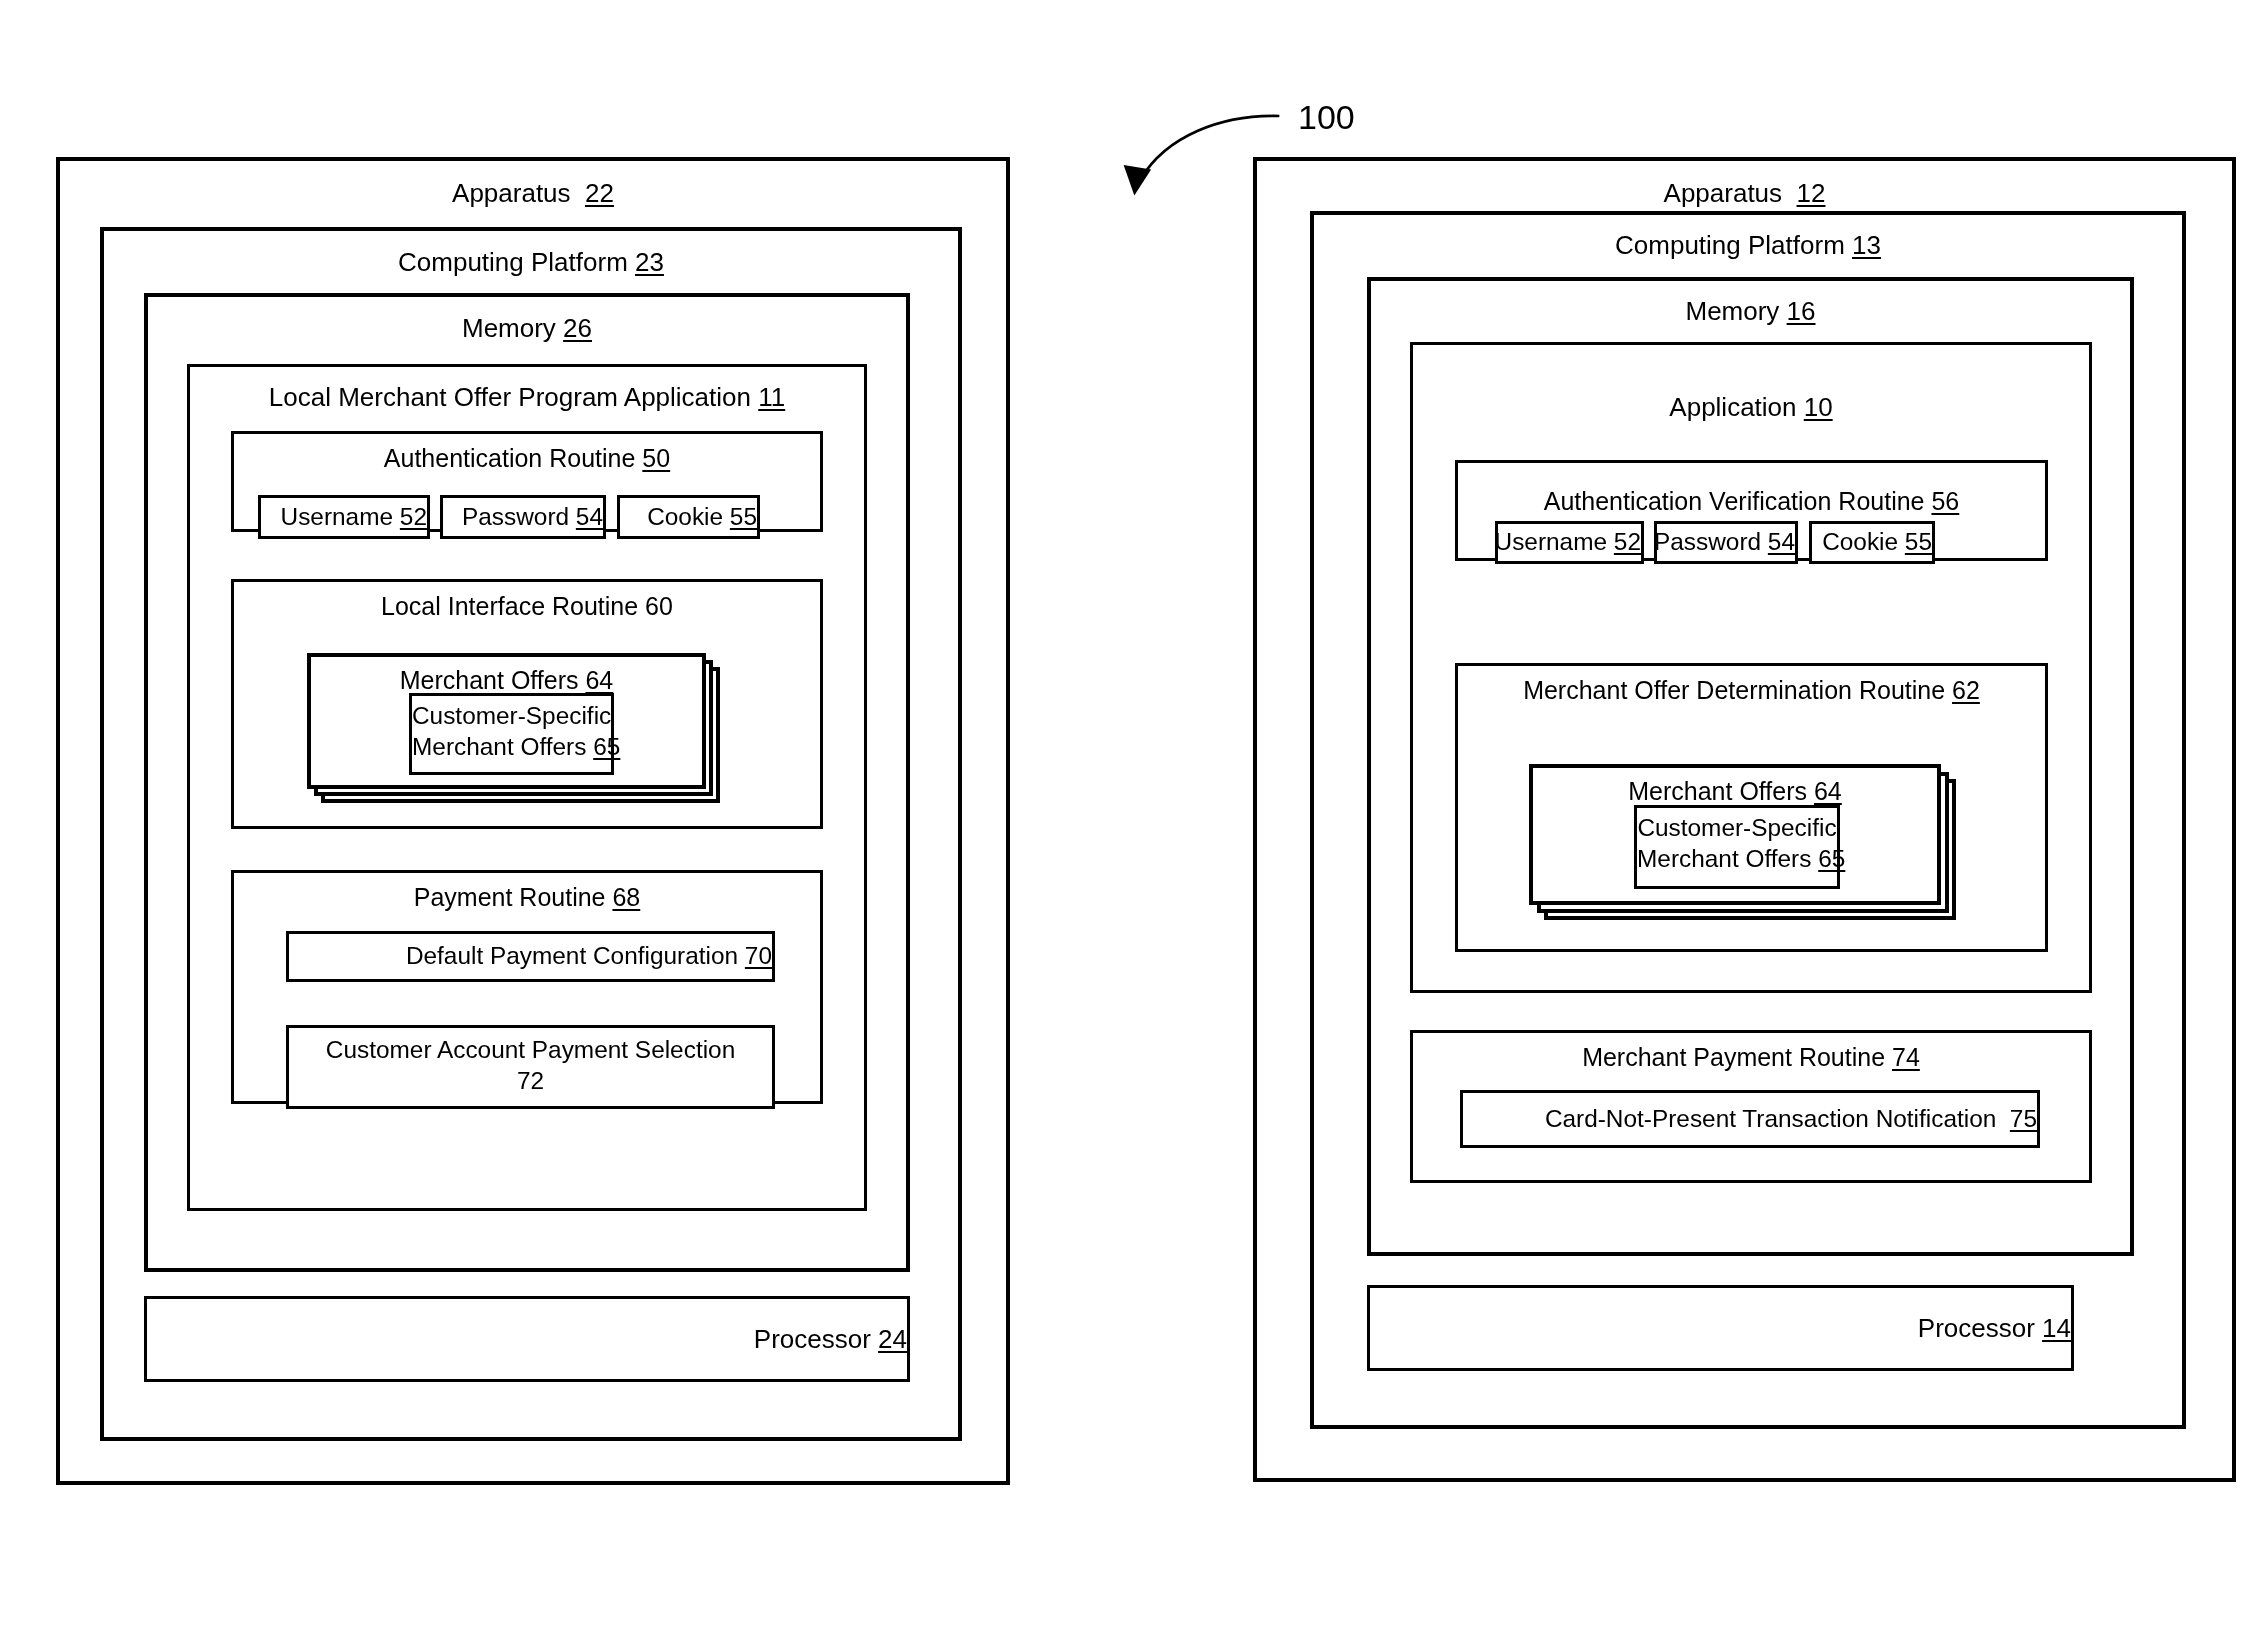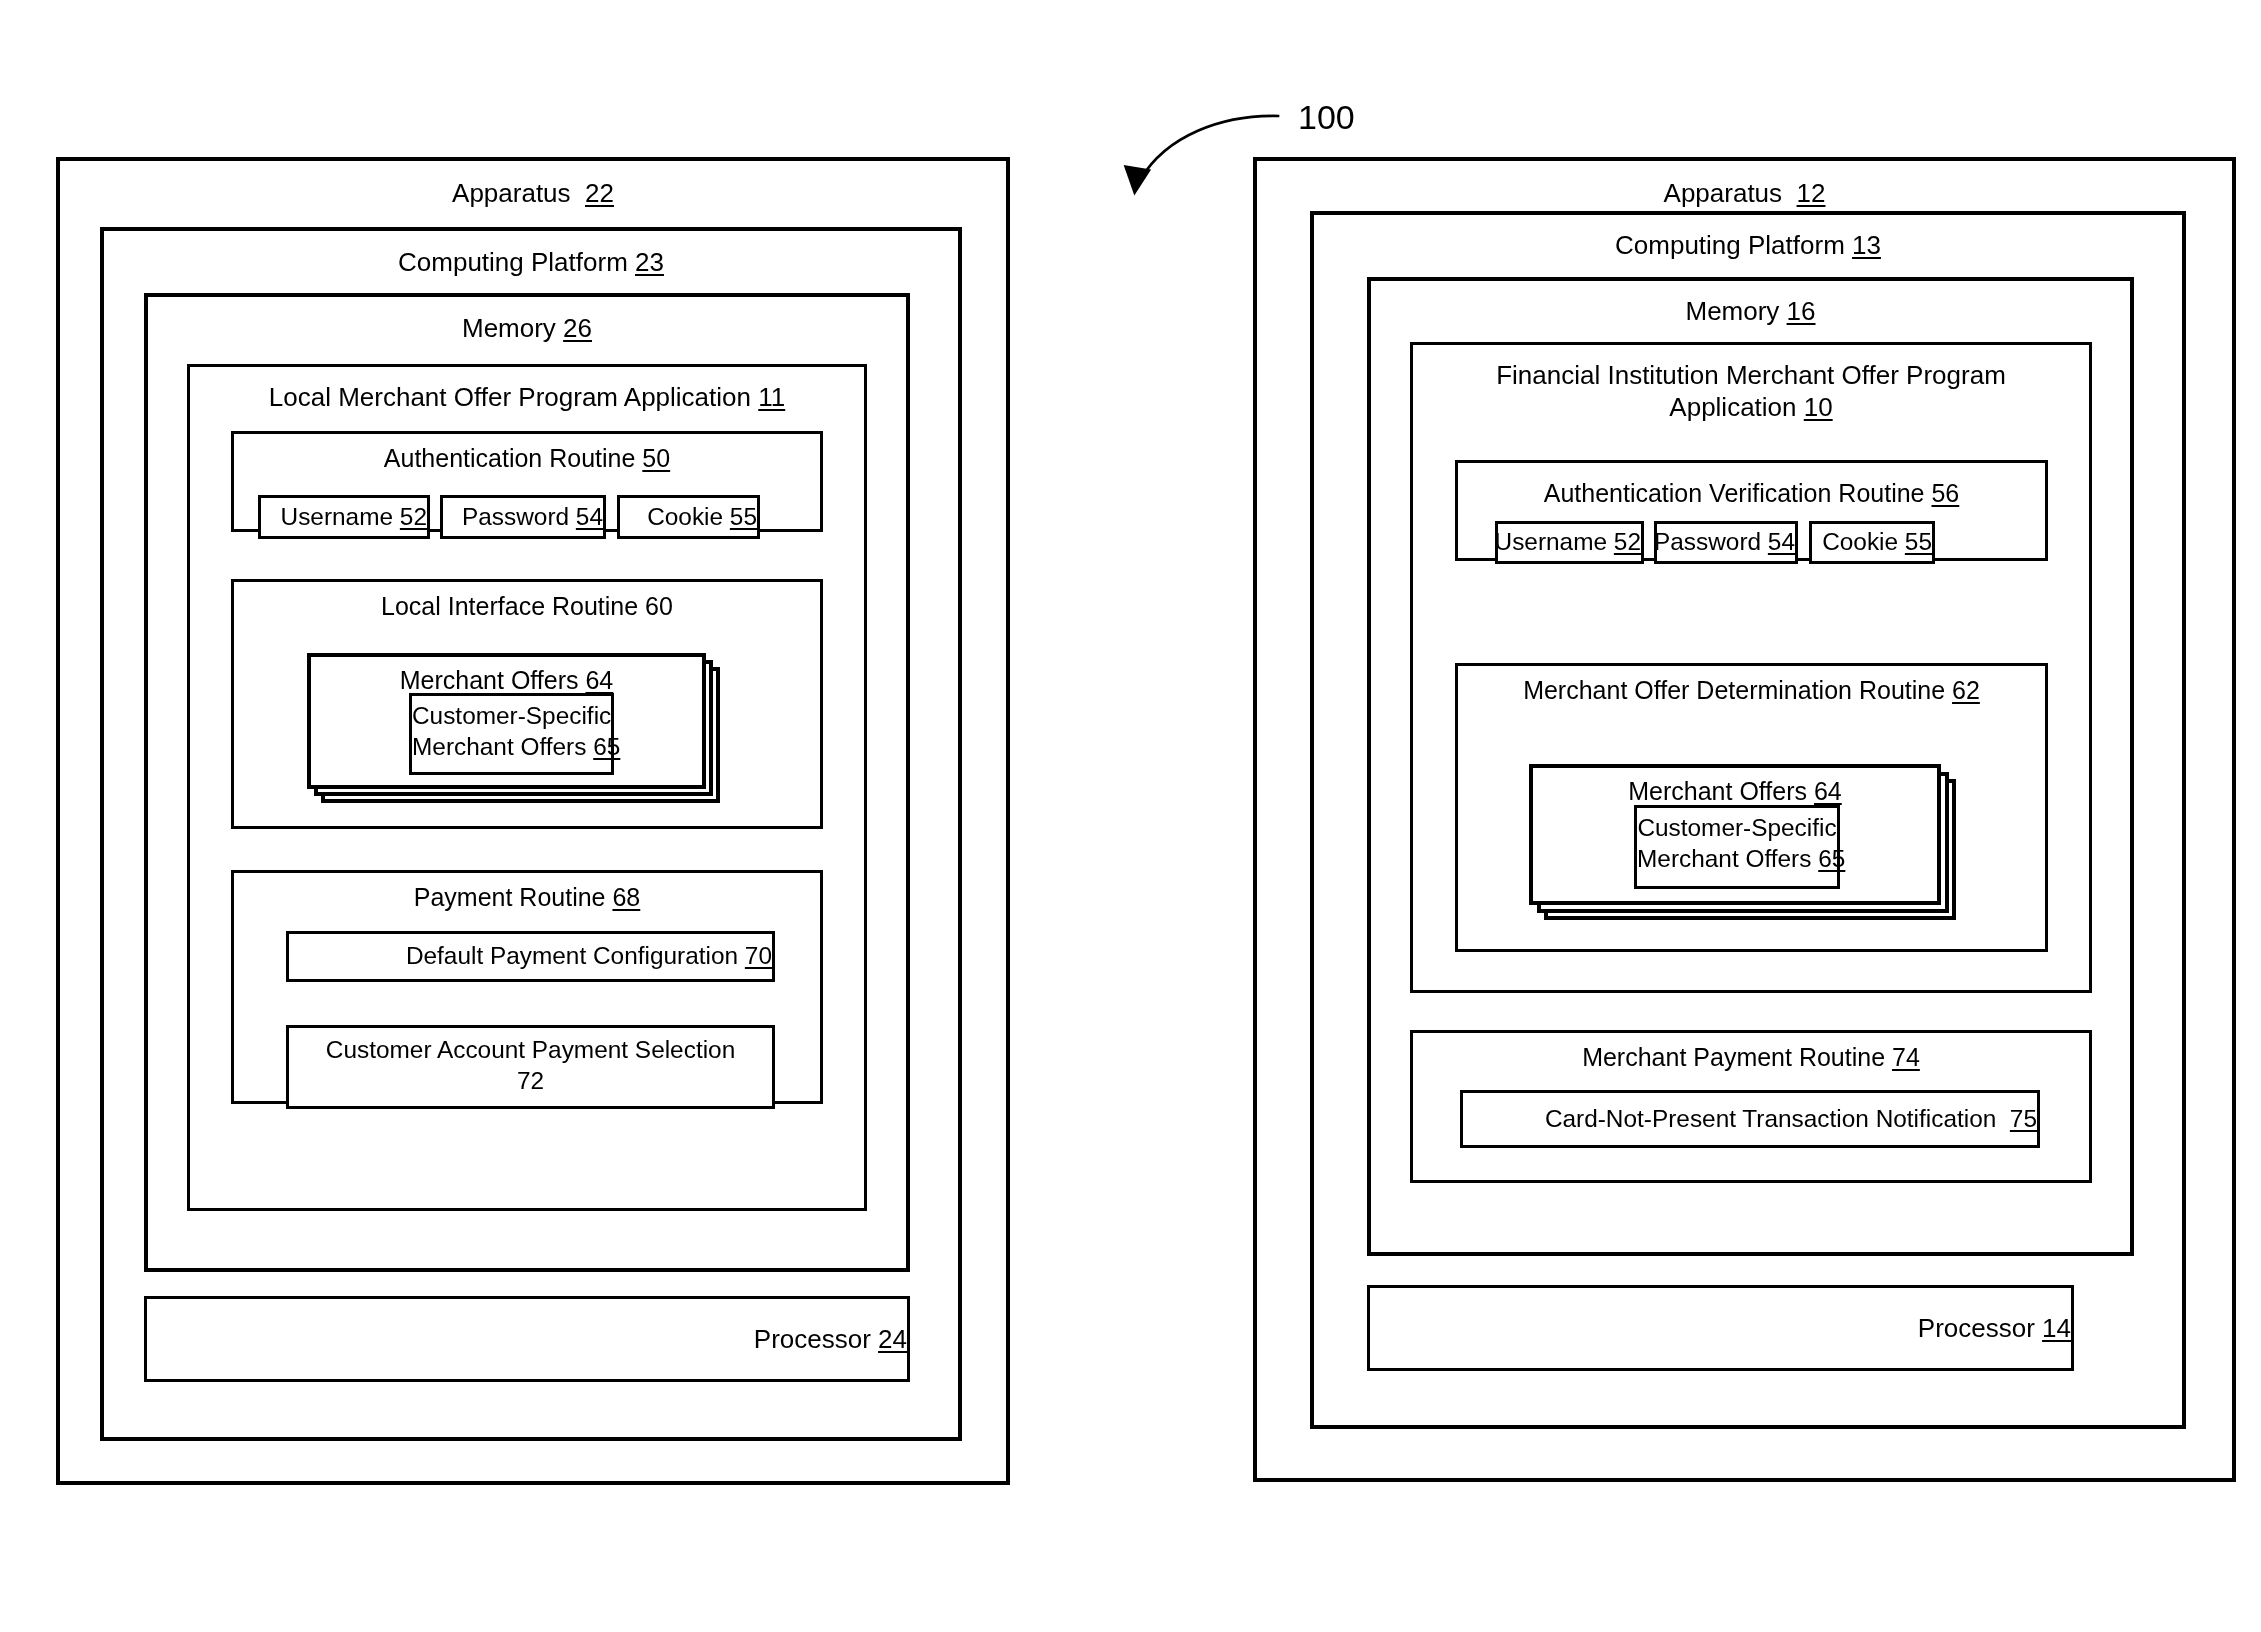--- a/index.html
+++ b/index.html
@@ -147,26 +147,25 @@
 
 <div class="box" style="left:1310px; top:211px; width:876px; height:1218px;">
   <div class="lbl f-title" style="top:14.5px;">Computing Platform <u>13</u></div>
 </div>
 
 <div class="box" style="left:1367px; top:277px; width:767px; height:979px;">
   <div class="lbl f-title" style="top:14.5px;">Memory <u>16</u></div>
 </div>
 
 <div class="box thin" style="left:1410px; top:342px; width:682px; height:651px;">
-  <div class="lbl f-app" style="top:15.3px;">Financial Institution Merchant Offer Program</div>
   <div class="lbl f-app" style="top:47px;">Application <u>10</u></div>
 </div>
 
 <div class="box thin" style="left:1455px; top:460px; width:593px; height:101px;">
-  <div class="lbl f-routine" style="top:16px;">Authentication Verification Routine <u>56</u></div>
+  <div class="lbl f-routine" style="top:24px;">Authentication Verification Routine <u>56</u></div>
 </div>
 <div class="box thinner centerbox" style="left:1495px; top:521px; width:149px; height:43px;">
   <span class="lbl inbox f-field">Username <u>52</u></span>
 </div>
 <div class="box thinner centerbox" style="left:1654px; top:521px; width:144px; height:43px;">
   <span class="lbl inbox f-field">Password <u>54</u></span>
 </div>
 <div class="box thinner centerbox" style="left:1809px; top:521px; width:126px; height:43px;">
   <span class="lbl inbox f-field">Cookie <u>55</u></span>
 </div>

